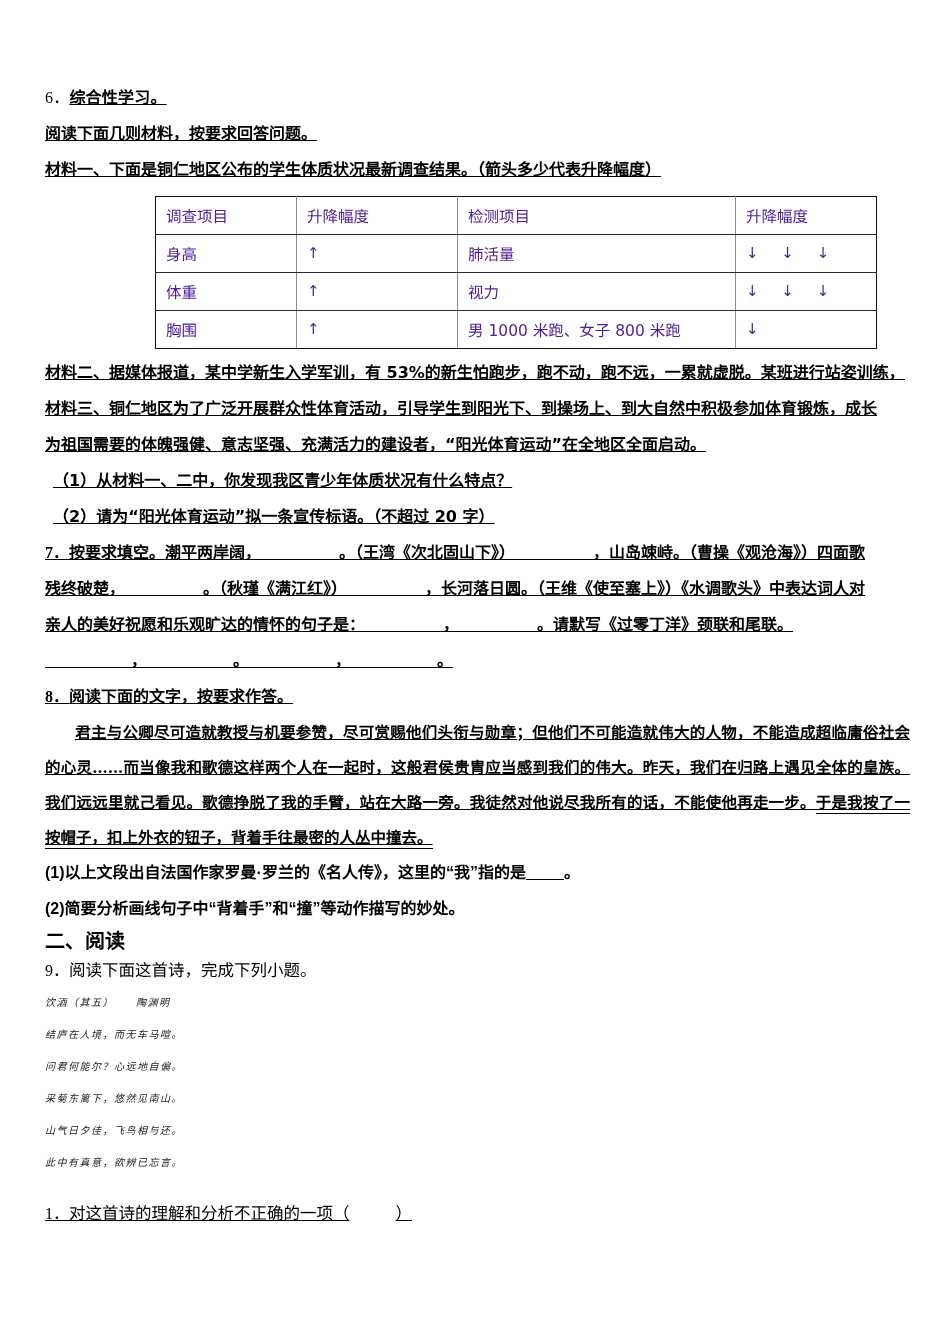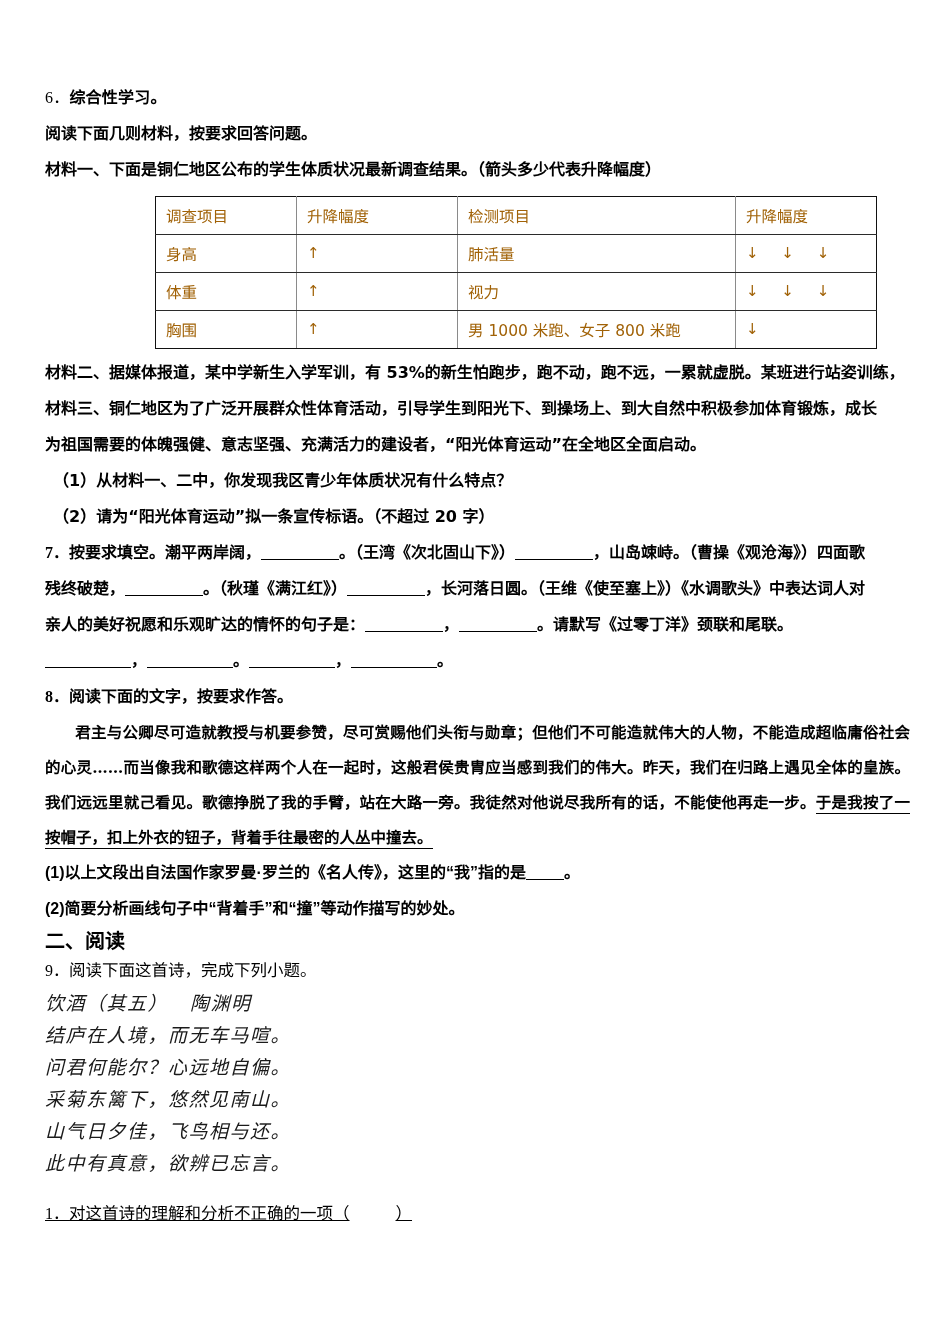--- a/index.html
+++ b/index.html
@@ -42,20 +42,21 @@
     font-family: "Liberation Serif", "DejaVu Serif", serif;
     font-size: 16px;
   }
 
   
   .cn-bold {
     font-weight: bold;
     font-family: "DejaVu Sans", "Liberation Sans", sans-serif;
     font-size: 16px;
     line-height: 36px;
+    text-decoration: underline;
   }
 
   
   .tbl-wrap {
     margin: 8px 0 6px 110px;
     width: 637px;
   }
   table.survey {
     border-collapse: collapse;
     width: 637px;
@@ -64,21 +65,21 @@
     font-size: 15.5px;
   }
   table.survey td {
     border-top: 1.6px solid #2b2b2b;
     border-bottom: 1.6px solid #2b2b2b;
     border-left: 1px solid #8a8a8a;
     border-right: 1px solid #8a8a8a;
     padding: 6px 10px 7px 10px;
     height: 24px;
     vertical-align: middle;
-    color: #a16207;
+    color: #4c1d95;
   }
   table.survey tr:first-child td { border-top: 1.6px solid #111; }
   table.survey tr:last-child td { border-bottom: 1.6px solid #111; }
   table.survey td:first-child { border-left: 1.6px solid #111; }
   table.survey td:last-child  { border-right: 1.6px solid #111; }
   .col-a { width: 120px; }
   .col-b { width: 140px; }
   .col-c { width: 257px; }
   .col-d { width: 120px; }
   .arrow {
@@ -100,20 +101,21 @@
   .bl-38 { width: 38px; }
 
   
   .excerpt {
     font-family: "DejaVu Serif", "Liberation Serif", serif;
     font-weight: bold;
     font-size: 15.5px;
     line-height: 35px;
     text-align: justify;
     letter-spacing: 0px;
+    text-decoration: underline;
   }
   .excerpt .indent { display: inline-block; width: 30px; }
   .u-line {
     border-bottom: 1.6px solid #000;
     padding-bottom: 1px;
   }
 
   
   .subq {
     font-family: Liberation Sans, sans-serif;
@@ -133,21 +135,21 @@
   .plain-q {
     font-family: "Liberation Serif", "DejaVu Serif", serif;
     font-size: 16.5px;
     line-height: 32px;
   }
 
   
   .poem {
     font-family: "DejaVu Serif", "Liberation Serif", serif;
     font-style: italic;
-    font-size: 19px;
+    font-size: 10px;
     line-height: 32px;
     letter-spacing: 1.5px;
     color: #1a1a1a;
   }
   .poem .sp { display: inline-block; width: 22px; }
   .poem-title { letter-spacing: 1.5px; }
 
   .last-q {
     font-family: "Liberation Serif", "DejaVu Serif", serif;
     font-size: 16.5px;

